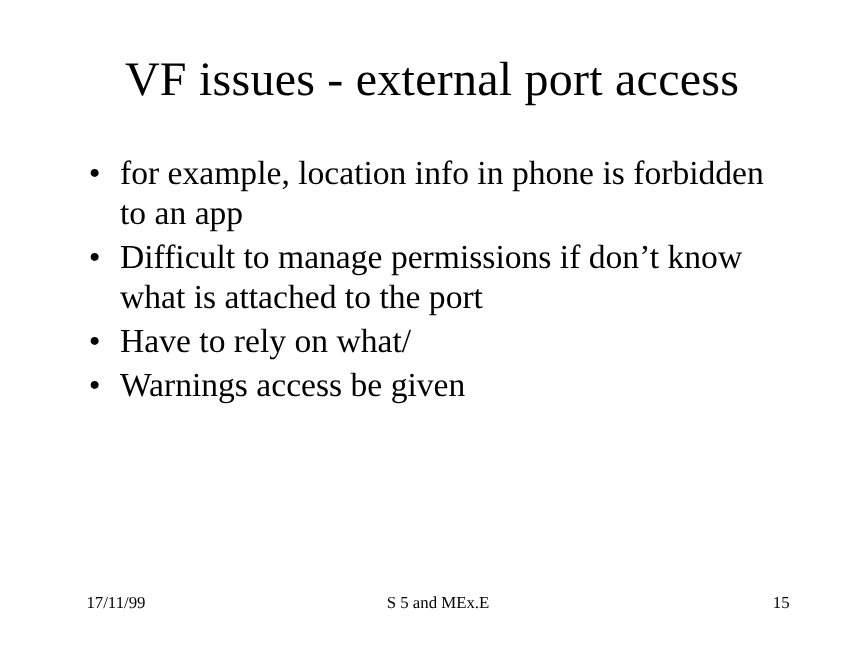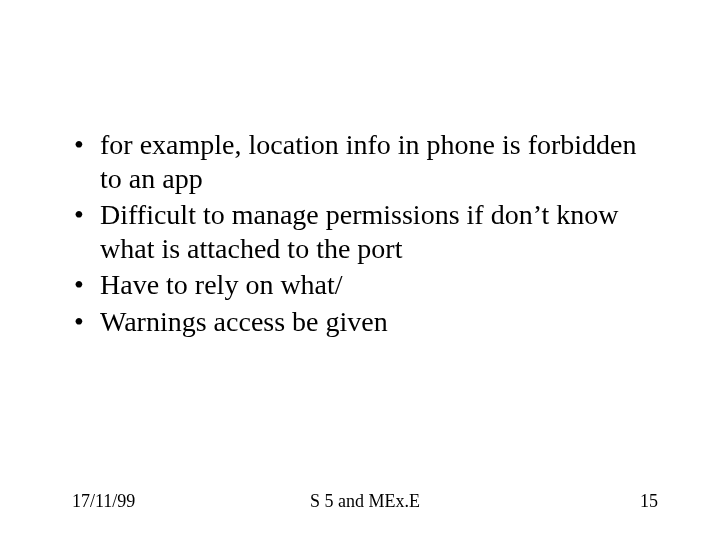--- a/index.html
+++ b/index.html
@@ -49,41 +49,42 @@
     left: 4px;
     top: 0;
     font-size: 28px;
     line-height: 1.2;
   }
   .footer {
     position: absolute;
     bottom: 28px;
     left: 72px;
     right: 62px;
-    font-size: 18px;
+    font-size: 14px;
     display: flex;
     justify-content: space-between;
     align-items: baseline;
   }
   .footer .center {
     position: absolute;
     left: 0;
     right: 0;
     text-align: center;
   }
   .footer .left, .footer .right {
     position: relative;
     z-index: 1;
   }
 </style>
 </head>
 <body>
 
 <div class="slide">
 
+  <div class="title">VF issues - external port access</div>
 
   <ul class="bullets">
     <li><span>for example, location info in phone is forbidden to an app</span></li>
     <li><span>Difficult to manage permissions if don’t know what is attached to the port</span></li>
     <li><span>Have to  rely on what/</span></li>
     <li><span>Warnings access be given</span></li>
   </ul>
 
   <div class="footer">
     <span class="left">17/11/99</span>

